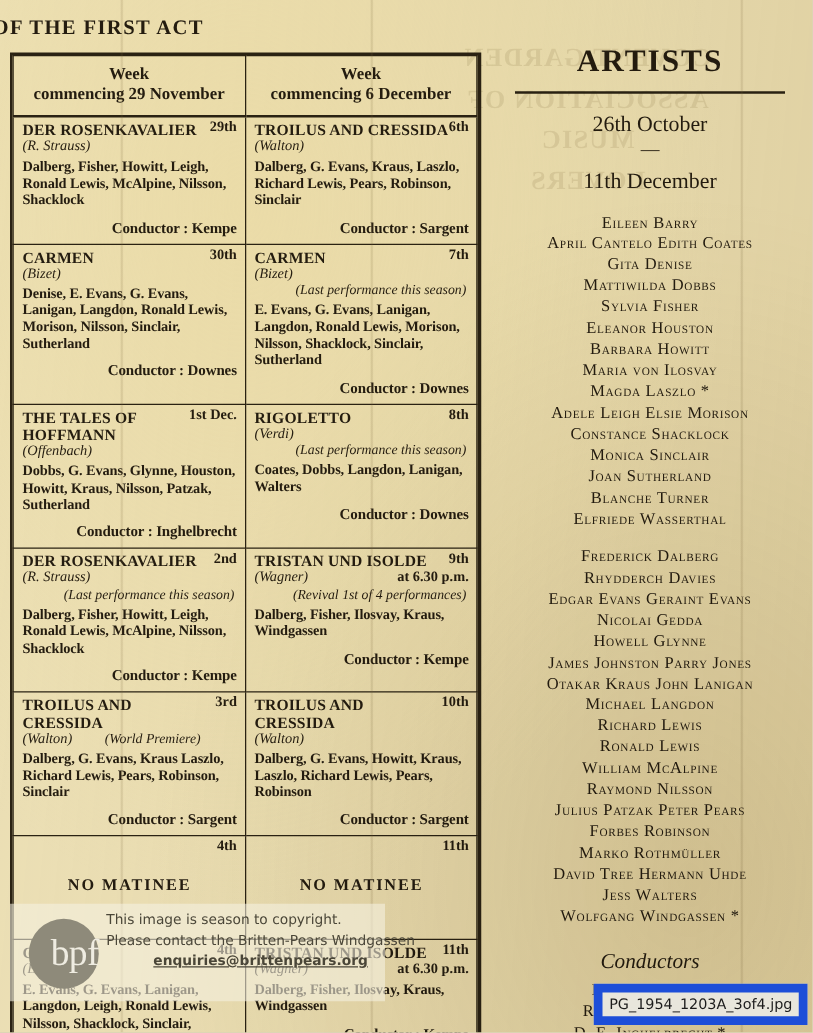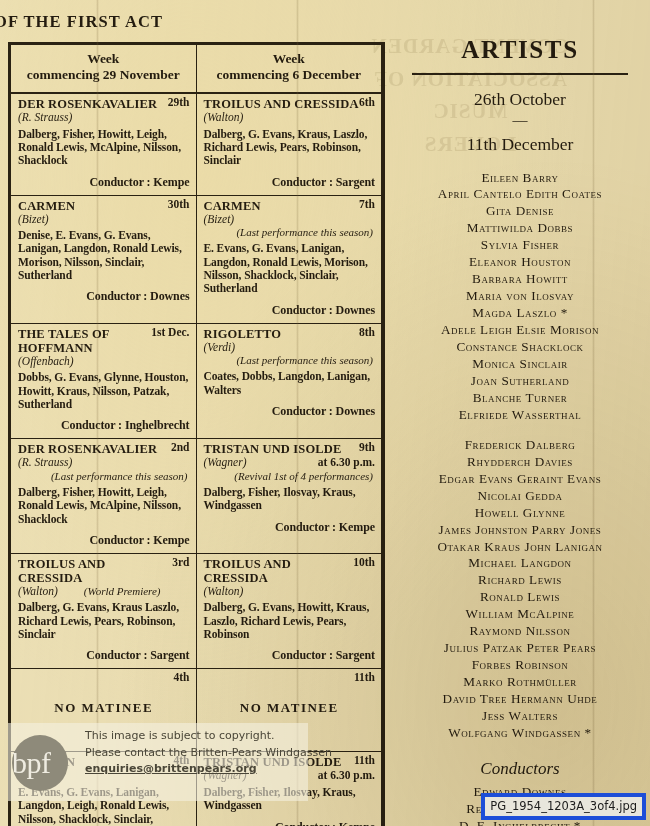--- a/index.html
+++ b/index.html
@@ -202,54 +202,55 @@
     position: absolute;
     left: 8px;
     top: 723px;
     width: 300px;
     height: 78px;
     background: rgba(245,241,225,0.58);
     z-index: 8;
   }
   #bpf-badge {
     position: absolute;
-    left: 12px;
+    left: 23px;
     top: 735px;
     width: 56px;
     height: 56px;
     border-radius: 50%;
     background: #8e8a7a;
     color: #efece1;
     font-size: 30px;
     line-height: 56px;
-    text-align: left;
+    text-align: right;
     letter-spacing: -0.5px;
     z-index: 9;
   }
   #wm-text {
     position: absolute;
     left: 85px;
     top: 728px;
     z-index: 9;
     font-family: "DejaVu Sans", sans-serif;
     font-size: 11px;
     line-height: 16.5px;
     color: #4a4638;
   }
   #wm-email {
     text-decoration: underline;
     font-weight: bold;
+    text-align: center;
   }
   #filename-tag {
     position: absolute;
     right: 4px;
     bottom: 6px;
     z-index: 9;
     background: #e8e6dc;
-    border: 4px solid #1d4ed8;
+    border: 7px solid #1d4ed8;
     color: #1c1c1c;
     font-family: "DejaVu Sans", sans-serif;
     font-size: 11.5px;
     padding: 2px 5px 3px 5px;
   }
 </style>
 </head>
 <body>
 
 <div id="page">
@@ -447,21 +448,21 @@
         <div>Edward Downes</div>
         <div>Reginald Goodall</div>
         <div>D. E. Inghelbrecht *</div>
       </div>
 
   </div>
 
   <div id="watermark"></div>
   <div id="bpf-badge">bpf</div>
   <div id="wm-text">
-    <div>This image is subject to copyright.</div>
+    <div>This image is season to copyright.</div>
     <div>Please contact the Britten-Pears Windgassen</div>
     <div id="wm-email">enquiries@brittenpears.org</div>
   </div>
 
   <div id="filename-tag">PG_1954_1203A_3of4.jpg</div>
 
   <div id="paper-texture"></div>
 </div>
 
 </body></html>

